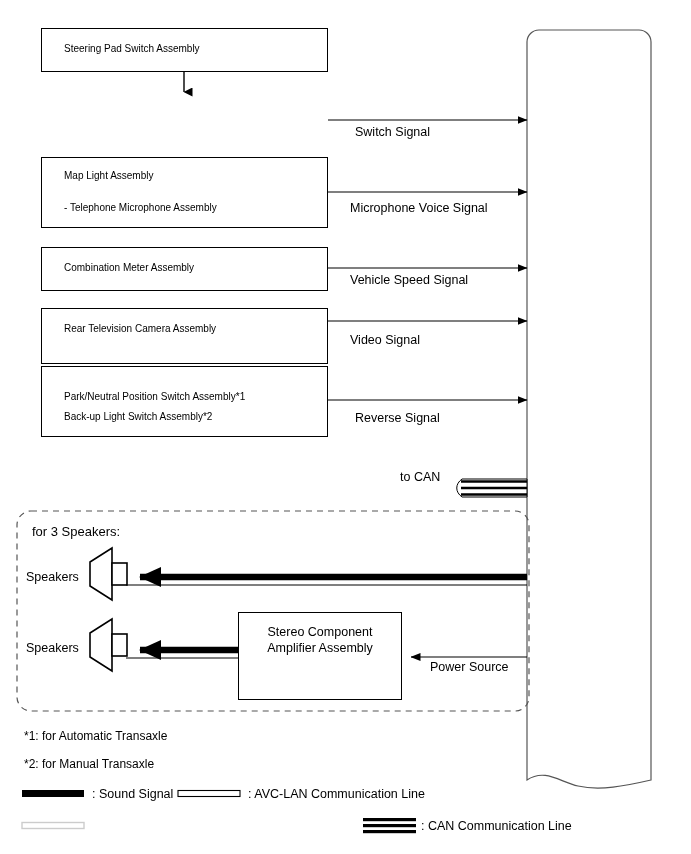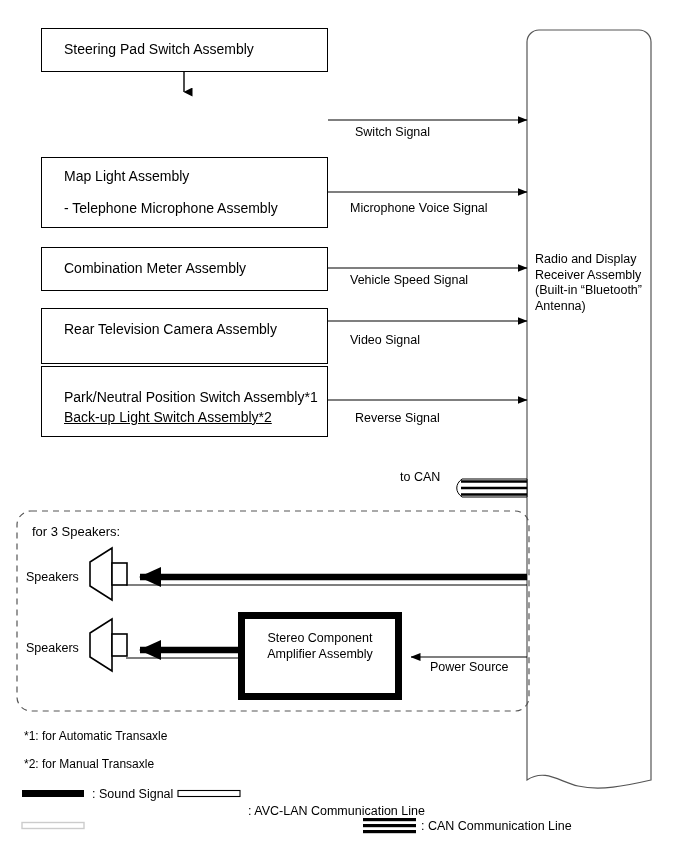--- a/index.html
+++ b/index.html
@@ -7,31 +7,31 @@
     width:691px;height:854px;position:relative;overflow:hidden;
     font-family:"Liberation Sans","DejaVu Sans",sans-serif;
     color:#000;
   }
   #diagram{position:absolute;left:0;top:0;width:691px;height:854px;}
   .srcbox{
     position:absolute;border:1px solid #000;background:#fff;
     box-sizing:border-box;
   }
   .srcbox .line{
-    position:absolute;left:22px;font-size:14px;line-height:14px;
+    position:absolute;left:22px;font-size:10px;line-height:14px;
     white-space:nowrap;
   }
   .siglabel{
     position:absolute;font-size:12.5px;line-height:14px;white-space:nowrap;
   }
   .recvtext{
     position:absolute;font-size:12.5px;line-height:15.5px;white-space:nowrap;
   }
   .ampbox{
-    position:absolute;border:7px solid #000000;background:#fff;box-sizing:border-box;
+    position:absolute;border:1px solid #000000;background:#fff;box-sizing:border-box;
     display:flex;flex-direction:column;align-items:center;justify-content:flex-start;
   }
   .ampbox span{font-size:12.5px;line-height:16px;white-space:nowrap;}
   .spklabel{position:absolute;font-size:12.5px;white-space:nowrap;}
   .grouplabel{position:absolute;font-size:13px;white-space:nowrap;}
   .note{position:absolute;font-size:12px;white-space:nowrap;}
   .legtext{position:absolute;font-size:12.5px;white-space:nowrap;}
   svg{position:absolute;left:0;top:0;overflow:visible;}
 </style>
 </head>
@@ -132,49 +132,43 @@
   <div class="srcbox" style="left:41px;top:247px;width:287px;height:44px;padding-left:28px;">
     <div class="line" style="top:13px;">Combination Meter Assembly</div>
   </div>
 
   <div class="srcbox" style="left:41px;top:308px;width:287px;height:56px;">
     <div class="line" style="top:13px;">Rear Television Camera Assembly</div>
   </div>
 
   <div class="srcbox" style="left:41px;top:366px;width:287px;height:71px;">
     <div class="line" style="top:11px;margin-top:12px;">Park/Neutral Position Switch Assembly*1</div>
-    <div class="line" style="top:43px;text-decoration:underline;">Back-up Light Switch Assembly*2</div>
+    <div class="line" style="top:43px;">Back-up Light Switch Assembly*2</div>
   </div>
 
   <div class="siglabel" style="left:355px;top:125px;">Switch Signal</div>
   <div class="siglabel" style="left:350px;top:201px;">Microphone Voice Signal</div>
   <div class="siglabel" style="left:350px;top:273px;">Vehicle Speed Signal</div>
   <div class="siglabel" style="left:350px;top:333px;">Video Signal</div>
   <div class="siglabel" style="left:355px;top:411px;">Reverse Signal</div>
   <div class="siglabel" style="left:400px;top:470px;">to CAN</div>
 
-  <div class="recvtext" style="left:535px;top:252px;">
-    <div>Radio and Display</div>
-    <div>Receiver Assembly</div>
-    <div>(Built-in “Bluetooth”</div>
-    <div>Antenna)</div>
-  </div>
 
   <div class="grouplabel" style="left:32px;top:524px;">for 3 Speakers:</div>
 
   <div class="spklabel" style="left:26px;top:570px;">Speakers</div>
   <div class="spklabel" style="left:26px;top:641px;">Speakers</div>
 
   <div class="ampbox" style="left:238px;top:612px;width:164px;height:88px;">
     <span style="margin-top:11px;">Stereo Component</span>
     <span>Amplifier Assembly</span>
   </div>
 
   <div class="siglabel" style="left:430px;top:660px;">Power Source</div>
 
   <div class="note" style="left:24px;top:729px;">*1: for Automatic Transaxle</div>
   <div class="note" style="left:24px;top:757px;">*2: for Manual Transaxle</div>
 
   <div class="legtext" style="left:92px;top:787px;">: Sound Signal</div>
-  <div class="legtext" style="left:248px;top:787px;margin-top:17px;">: AVC-LAN Communication Line</div>
+  <div class="legtext" style="left:248px;top:787px;">: AVC-LAN Communication Line</div>
   <div class="legtext" style="left:421px;top:819px;">: CAN Communication Line</div>
 
 </div>
 
 </body></html>

